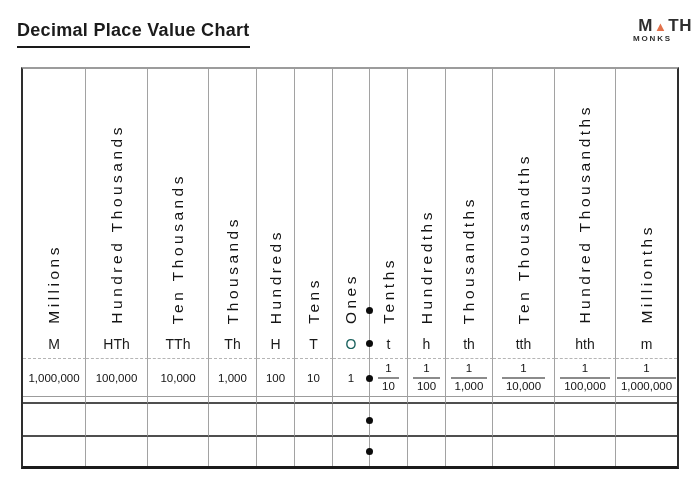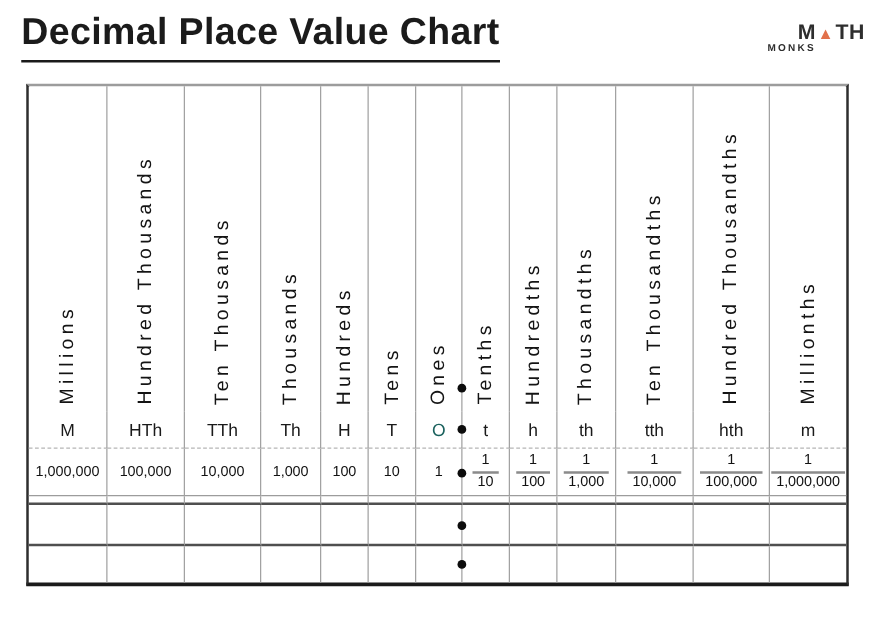--- a/index.html
+++ b/index.html
@@ -8,22 +8,22 @@
     position: relative;
     background: #ffffff;
     font-family: "Liberation Sans", sans-serif;
     overflow: hidden;
   }
 
   
   .title {
     position: absolute;
     left: 17px;
-    top: 9px;
-    font-size: 30px;
+    top: 20px;
+    font-size: 18px;
     font-weight: 600;
     color: #1b1b1b;
     letter-spacing: 0.3px;
     display: inline-block;
     padding-bottom: 5px;
     border-bottom: 2.5px solid #1a1a1a;
     white-space: nowrap;
   }
   .logo {
     position: absolute;
@@ -44,21 +44,21 @@
   .logo-tri {
     color: #E2714B;
     font-size: 13px;
     margin: 0 1px;
   }
   .logo-bottom {
     font-size: 8px;
     font-weight: bold;
     color: #2e2e2e;
     letter-spacing: 1.8px;
-    text-align: left;
+    text-align: center;
     margin-top: 1px;
     padding-right: 1px;
     line-height: 1;
   }
 
   
   .chart {
     position: absolute;
     left: 21px;
     top: 67px;

